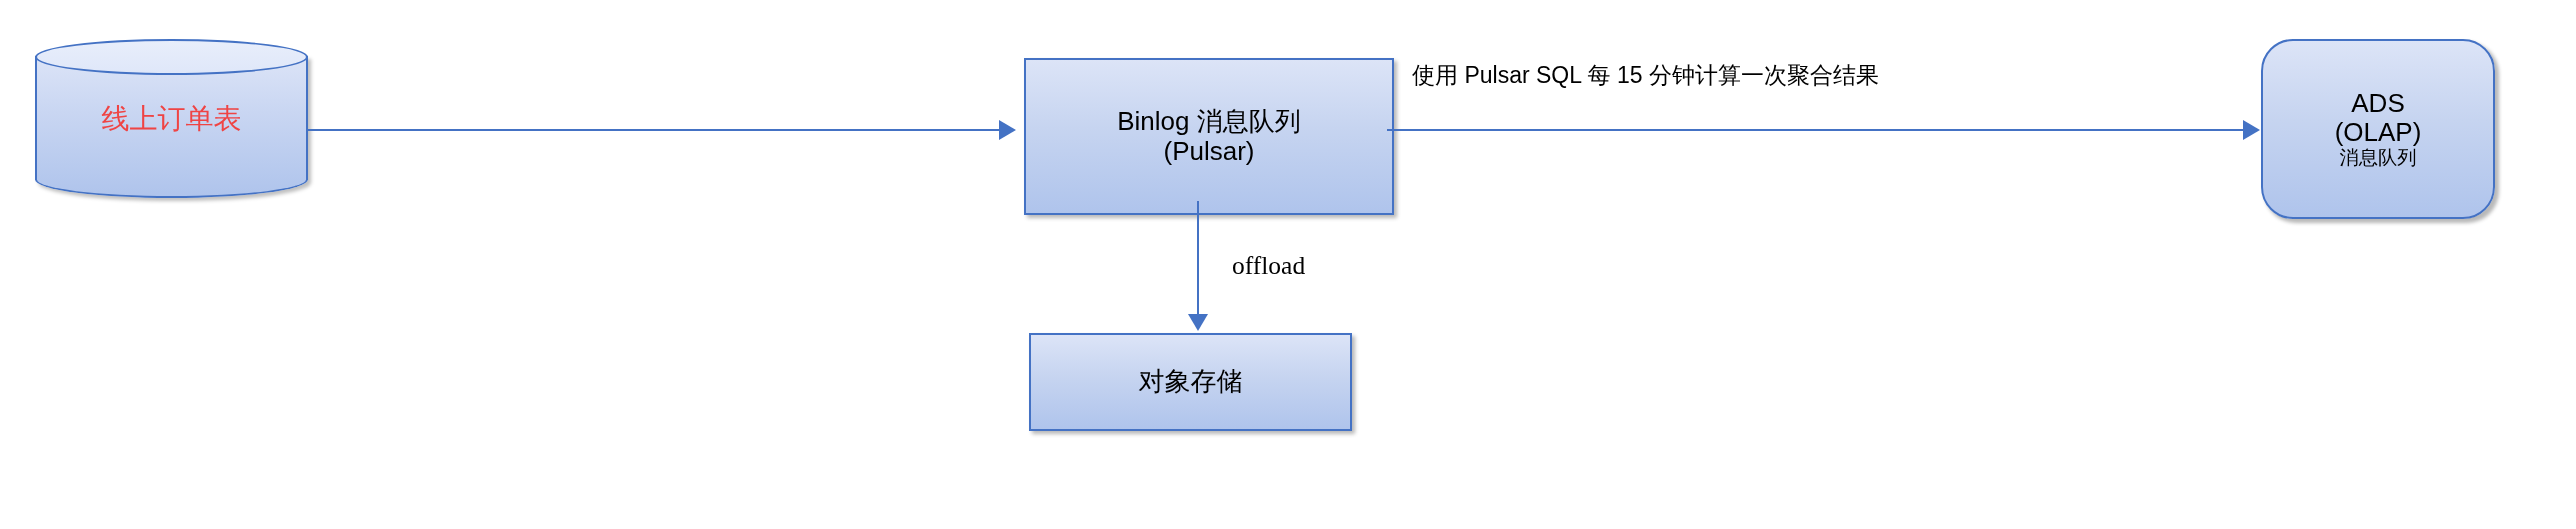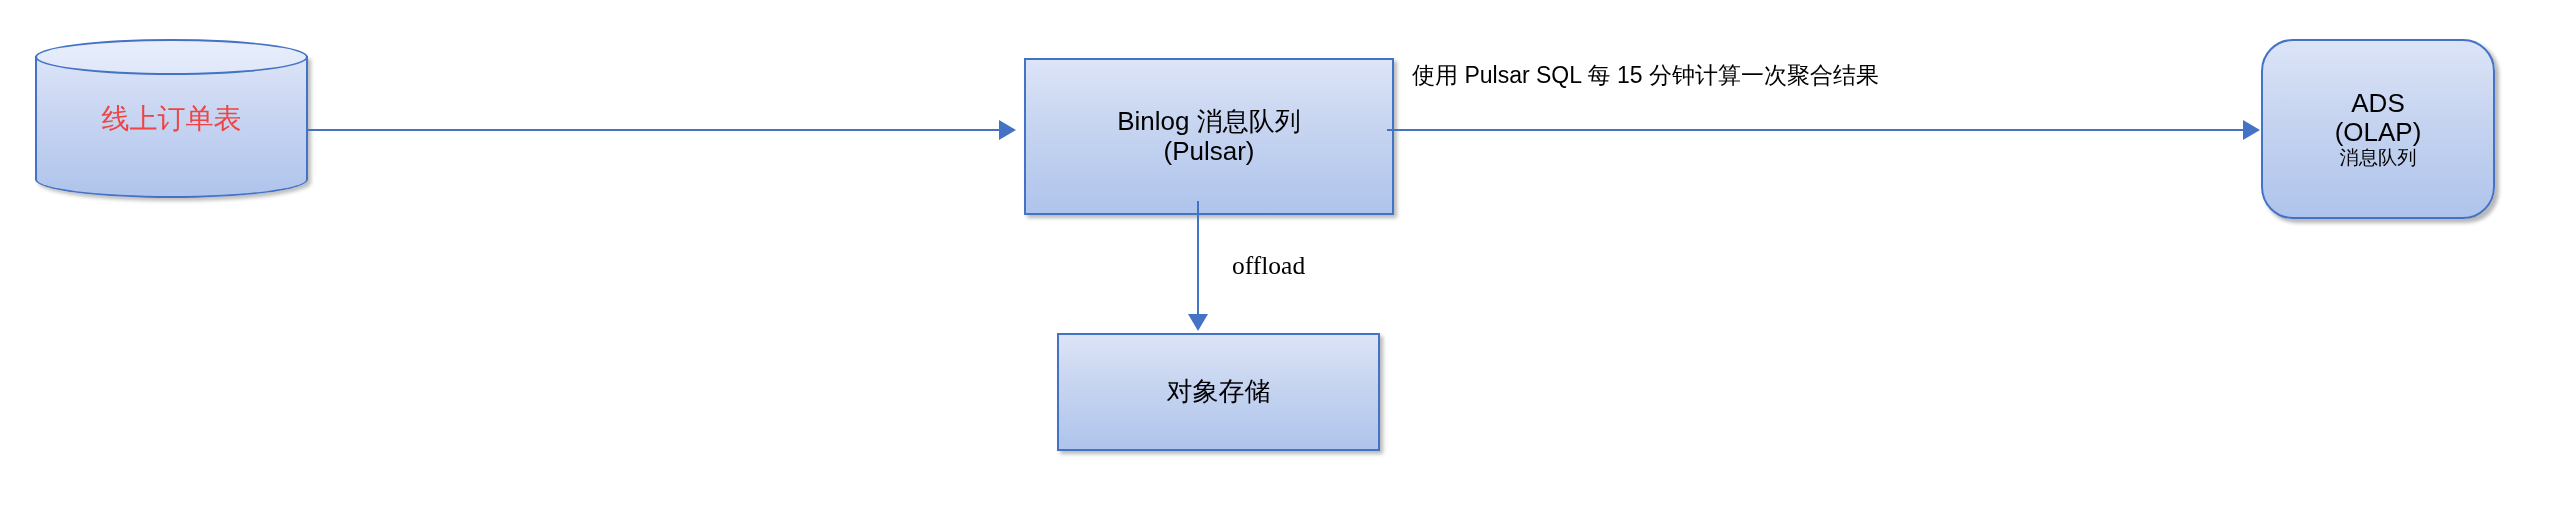--- a/index.html
+++ b/index.html
@@ -149,18 +149,18 @@
   <div class="node rect-node" style="left:2261px; top:39px; width:234px; height:180px;border-radius:32px;">
     <div class="t-main">ADS</div>
     <div class="t-main">(OLAP)</div>
     <div class="t-sub">消息队列</div>
   </div>
 
   <div class="v-line" style="left:1197px; top:201px; height:114px;"></div>
   <div class="arrow-down" style="left:1188px; top:314px;"></div>
   <div class="edge-label edge-label-offload" style="left:1232px; top:251px;font-family:Liberation Serif, serif;">offload</div>
 
-  <div class="node rect-node" style="left:1029px; top:333px; width:323px; height:118px;margin-left:28px;">
+  <div class="node rect-node" style="left:1029px; top:333px; width:323px; height:98px;">
     <div class="t-main">对象存储</div>
   </div>
 
 </div>
 
 
 </body></html>

